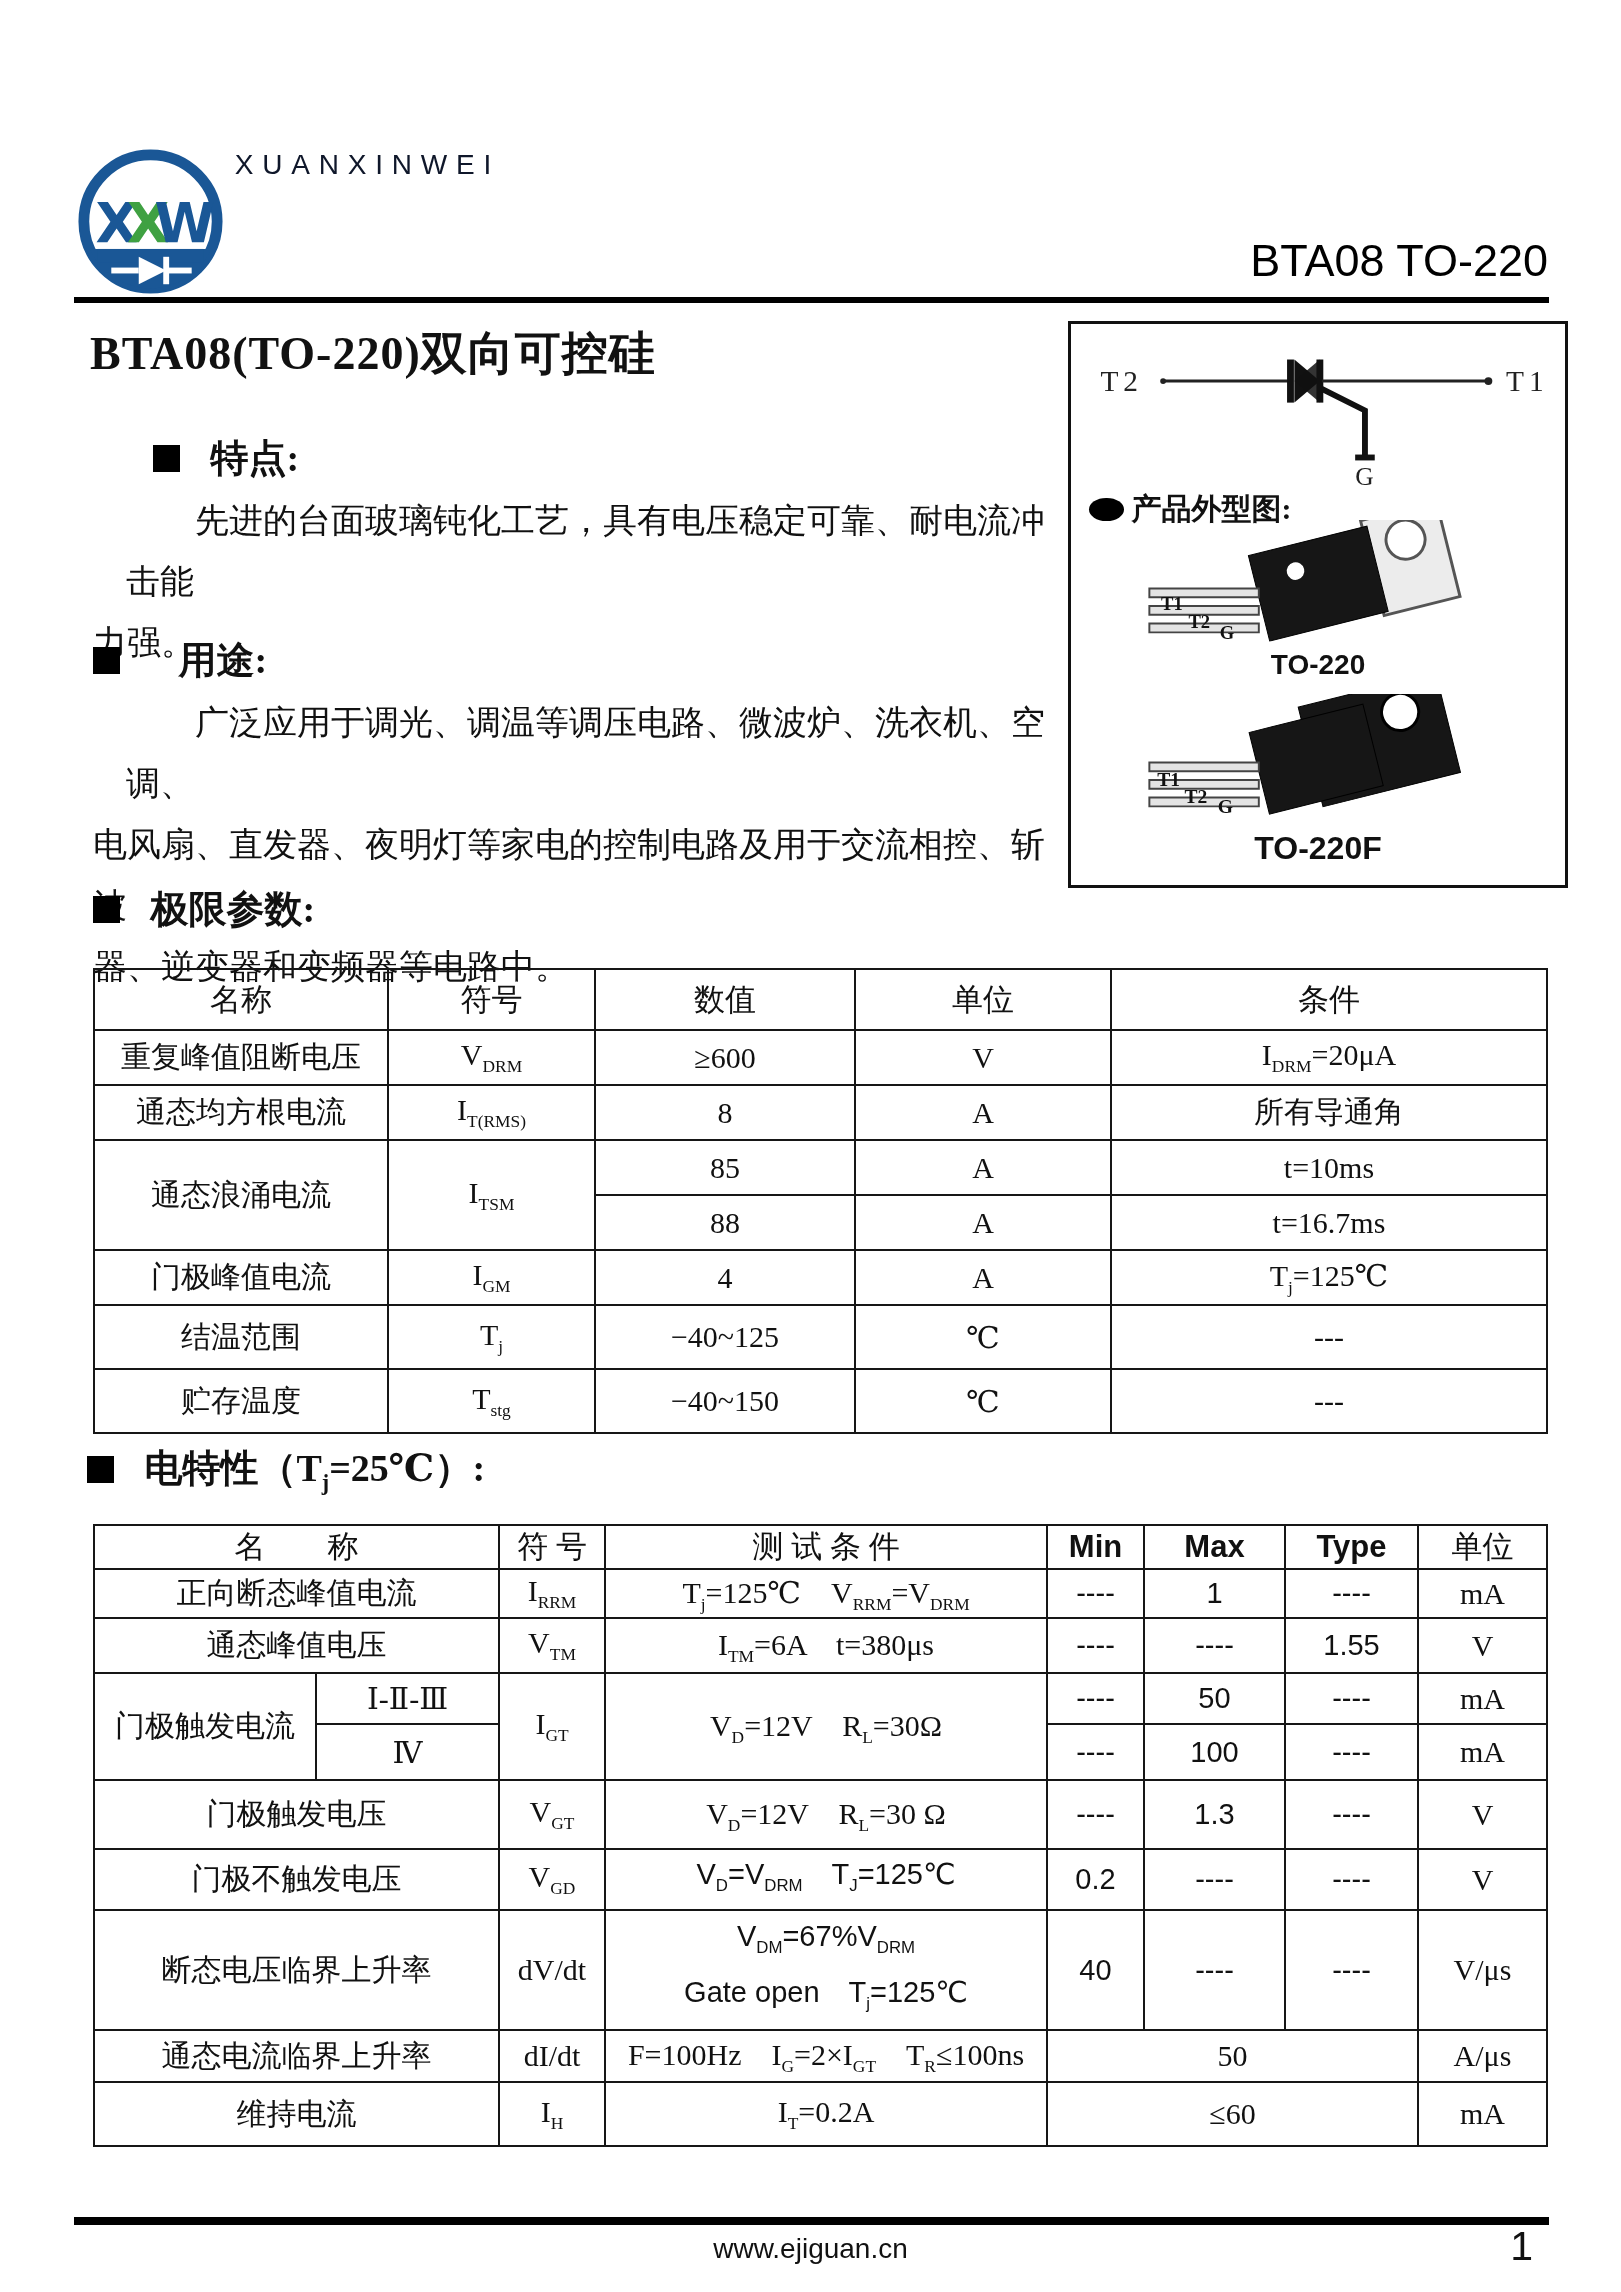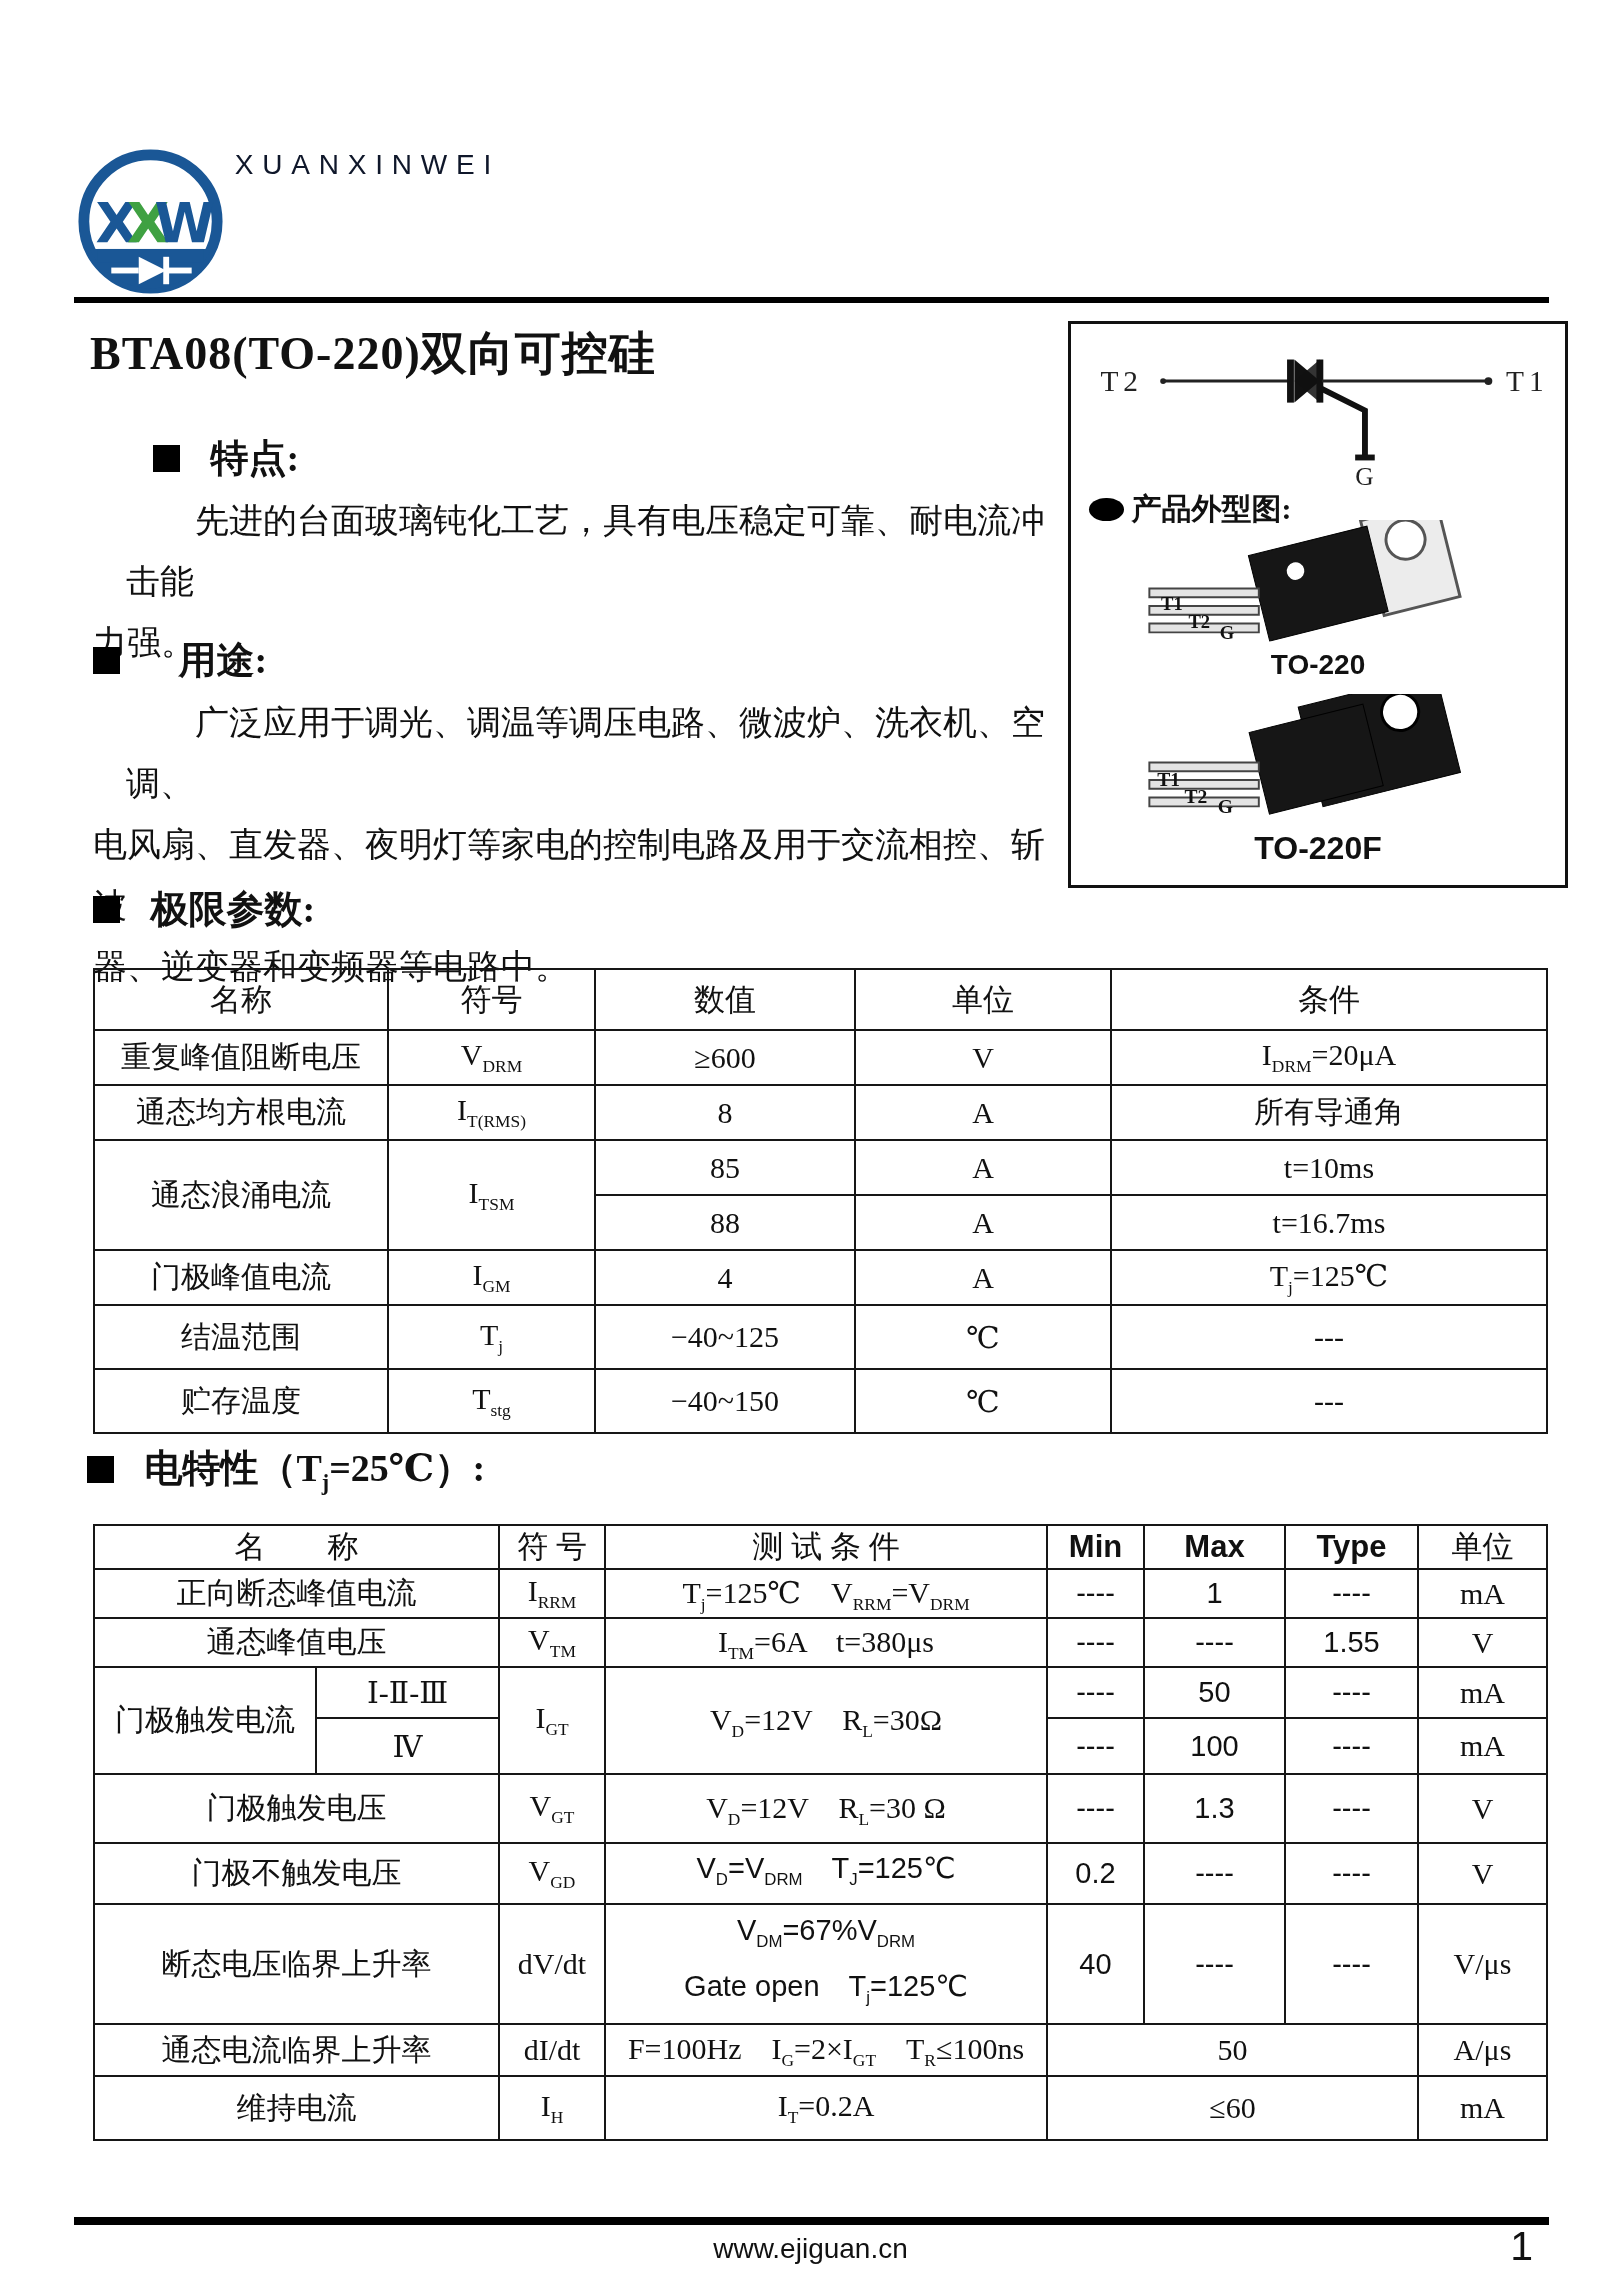--- a/index.html
+++ b/index.html
@@ -63,20 +63,21 @@
       <text x="80" y="97" font-family="'DejaVu Sans',sans-serif" font-weight="bold" font-size="56" fill="#1a5796">W</text>
       <line x1="36" y1="126" x2="64" y2="126" stroke="#fff" stroke-width="6"></line>
       <polygon points="64,112 64,140 92,126" fill="#fff"></polygon>
       <line x1="92" y1="112" x2="92" y2="140" stroke="#fff" stroke-width="6"></line>
       <line x1="92" y1="126" x2="118" y2="126" stroke="#fff" stroke-width="6"></line>
     </svg>
     <div class="logo-text">
       <div class="logo-en">XUANXINWEI</div>
     </div>
   </div>
+  <div class="abs doc-code sans">BTA08 TO-220</div>
   <div class="abs hrule"></div>
 
   <div class="abs page-title">BTA08(TO-220)双向可控硅</div>
 
   <div class="abs sec" style="left:105px;top:433px;padding-left:48px;">
     <span class="sq"></span>
     <span>特点:</span>
   </div>
   <div class="abs para" style="left:93px;top:490px;">
     <div class="ln">先进的台面玻璃钝化工艺，具有电压稳定可靠、耐电流冲击能</div>
@@ -246,21 +247,21 @@
     </tr>
     <tr style="height:49px">
       <td colspan="2">正向断态峰值电流</td>
       <td><span>I</span><sub>RRM</sub></td>
       <td><span>T</span><sub>j</sub><span>=125℃　V</span><sub>RRM</sub><span>=V</span><sub>DRM</sub></td>
       <td class="minmax">----</td>
       <td class="minmax">1</td>
       <td class="minmax">----</td>
       <td>mA</td>
     </tr>
-    <tr style="height:49px">
+    <tr style="height:55px">
       <td colspan="2">通态峰值电压</td>
       <td><span>V</span><sub>TM</sub></td>
       <td><span>I</span><sub>TM</sub><span>=6A　t=380μs</span></td>
       <td class="minmax">----</td>
       <td class="minmax">----</td>
       <td class="minmax">1.55</td>
       <td>V</td>
     </tr>
     <tr style="height:51px">
       <td rowspan="2">门极触发电流</td>

